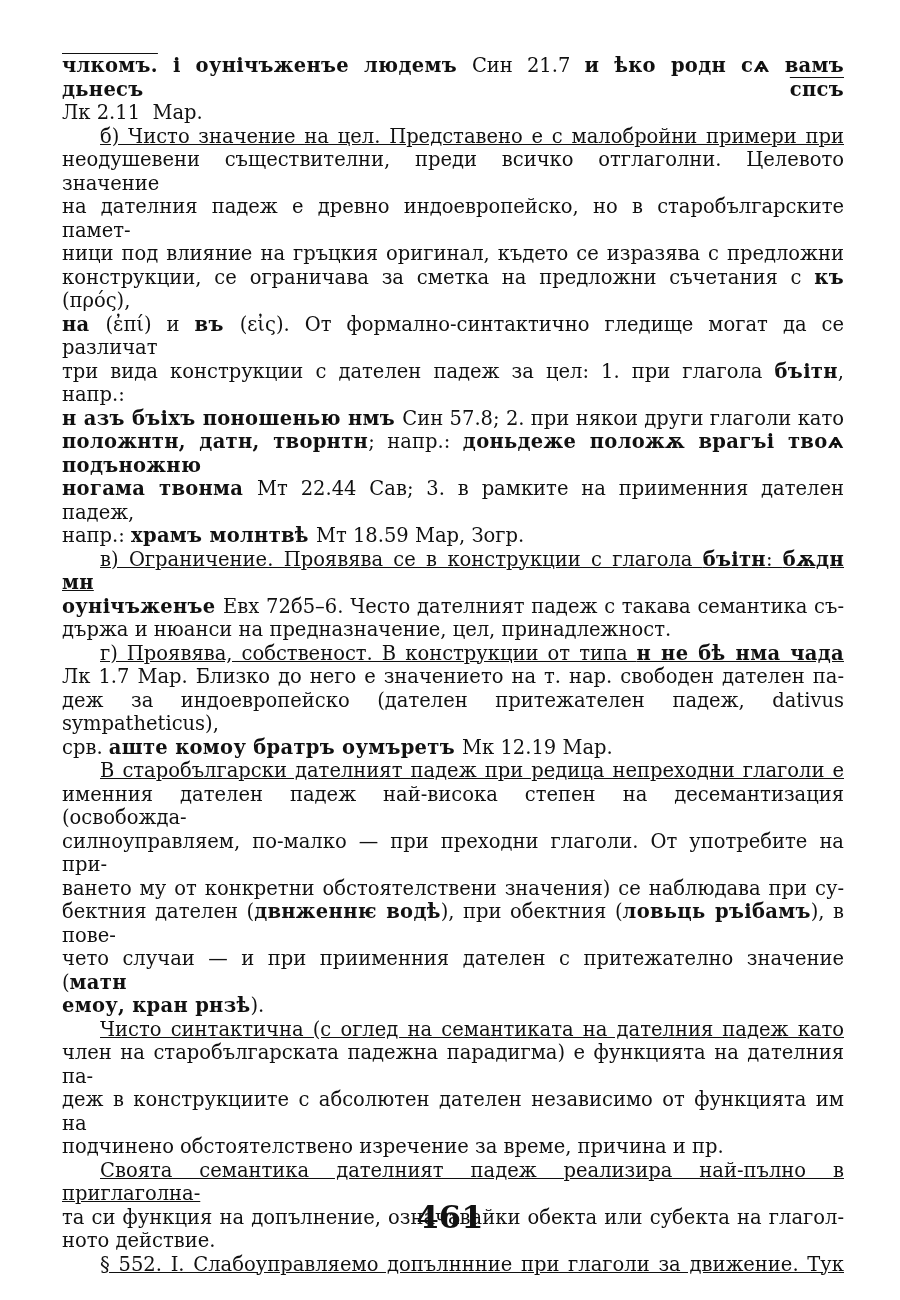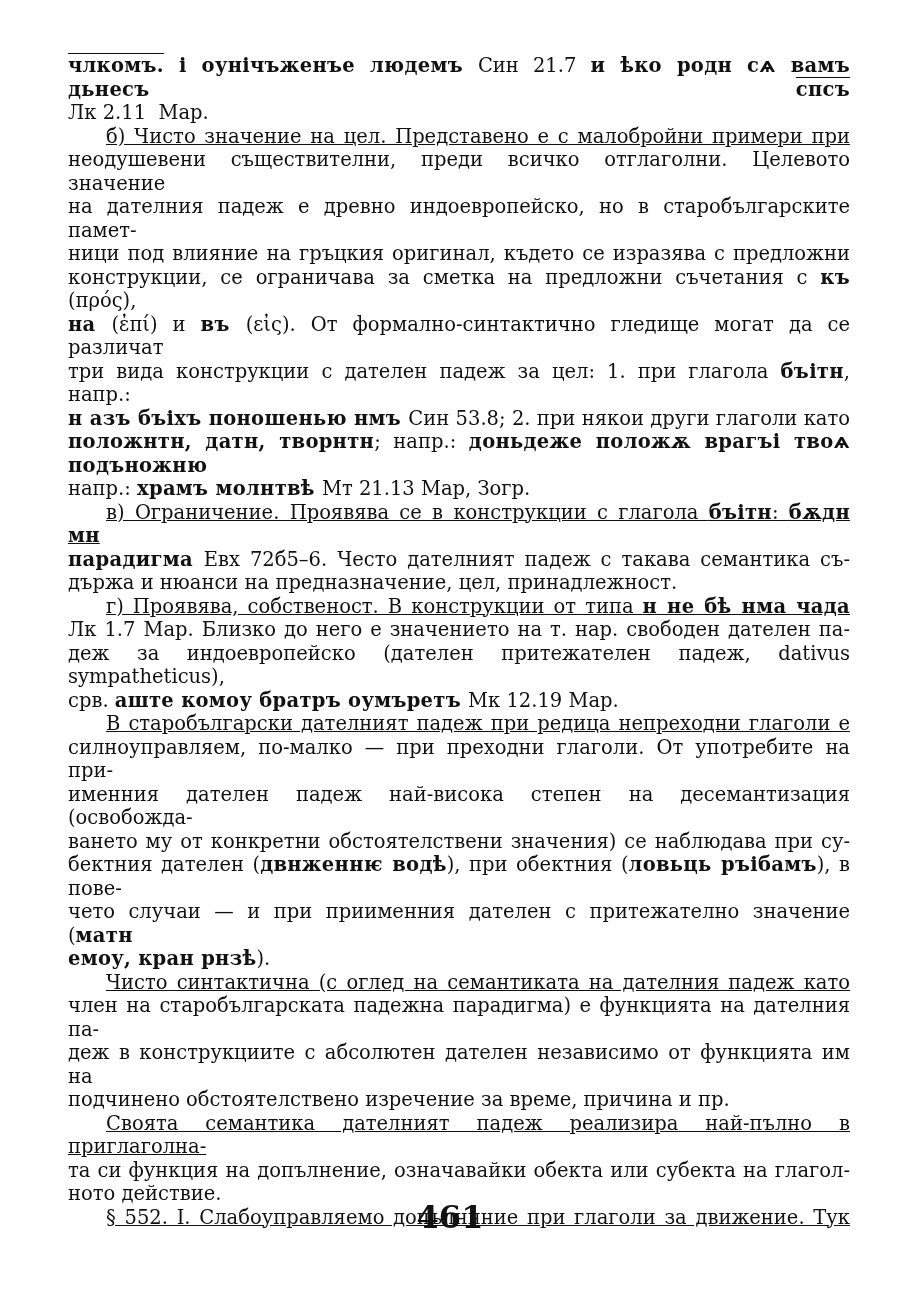--- a/index.html
+++ b/index.html
@@ -10,21 +10,21 @@
   }
   .page {
     position: relative;
     width: 900px; height: 1300px;
     background: #ffffff;
     color: #111111;
     overflow: hidden;
   }
   .text-block {
     position: absolute;
-    left: 68px; top: 54px;
+    left: 62px; top: 54px;
     width: 782px;
   }
   .line {
     font-size: 19.5px;
     line-height: 23.5px;
     white-space: normal;
     text-align: justify;
     text-align-last: justify;
   }
   .line.left {
@@ -56,33 +56,34 @@
   <div class="text-block" id="text-block">
       <div class="line"><span class="seg ocs ov">члкомъ.</span><span class="seg ocs"> і оунічъженъе людемъ </span><span class="seg">Син 21.7 </span><span class="seg ocs">и ѣко родн сѧ вамъ дьнесъ </span><span class="seg ocs ov">спсъ</span></div>
       <div class="line left"><span class="seg">Лк 2.11&nbsp; Мар.</span></div>
       <div class="line indent"><span class="seg">б) Чисто значение на цел. Представено е с малобройни примери при</span></div>
       <div class="line"><span class="seg">неодушевени съществителни, преди всичко отглаголни. Целевото значение</span></div>
       <div class="line"><span class="seg">на дателния падеж е древно индоевропейско, но в старобългарските памет-</span></div>
       <div class="line"><span class="seg">ници под влияние на гръцкия оригинал, където се изразява с предложни</span></div>
       <div class="line"><span class="seg">конструкции, се ограничава за сметка на предложни съчетания с </span><span class="seg ocs">къ </span><span class="seg">(πρός),</span></div>
       <div class="line"><span class="seg ocs">на </span><span class="seg">(ἐπί) и </span><span class="seg ocs">въ </span><span class="seg">(εἰς). От формално-синтактично гледище могат да се различат</span></div>
       <div class="line"><span class="seg">три вида конструкции с дателен падеж за цел: 1. при глагола </span><span class="seg ocs">бъітн</span><span class="seg">, напр.:</span></div>
-      <div class="line"><span class="seg ocs">н азъ бъіхъ поношенью нмъ </span><span class="seg">Син 53.8; 2. при някои други глаголи като</span></div>
+      <div class="line"><span class="seg ocs">н азъ бъіхъ поношенью нмъ </span><span class="seg">Син 57.8; 2. при някои други глаголи като</span></div>
       <div class="line"><span class="seg ocs">положнтн, датн, творнтн</span><span class="seg">; напр.: </span><span class="seg ocs">доньдеже положѫ врагъі твоѧ подъножню</span></div>
-      <div class="line left"><span class="seg">напр.: </span><span class="seg ocs">храмъ молнтвѣ </span><span class="seg">Мт 21.13 Мар, Зогр.</span></div>
+      <div class="line"><span class="seg ocs">ногама твонма </span><span class="seg">Мт 22.44 Сав; 3. в рамките на приименния дателен падеж,</span></div>
+      <div class="line left"><span class="seg">напр.: </span><span class="seg ocs">храмъ молнтвѣ </span><span class="seg">Мт 18.59 Мар, Зогр.</span></div>
       <div class="line indent"><span class="seg">в) Ограничение. Проявява се в конструкции с глагола </span><span class="seg ocs">бъітн</span><span class="seg">: </span><span class="seg ocs">бѫдн мн</span></div>
-      <div class="line"><span class="seg ocs">парадигма </span><span class="seg">Евх 72б5–6. Често дателният падеж с такава семантика съ-</span></div>
+      <div class="line"><span class="seg ocs">оунічъженъе </span><span class="seg">Евх 72б5–6. Често дателният падеж с такава семантика съ-</span></div>
       <div class="line left"><span class="seg">държа и нюанси на предназначение, цел, принадлежност.</span></div>
       <div class="line indent"><span class="seg">г) Проявява, собственост. В конструкции от типа </span><span class="seg ocs">н не бѣ нма чада</span></div>
       <div class="line"><span class="seg">Лк 1.7 Мар. Близко до него е значението на т. нар. свободен дателен па-</span></div>
       <div class="line"><span class="seg">деж за индоевропейско (дателен притежателен падеж, dativus sympatheticus),</span></div>
       <div class="line left"><span class="seg">срв. </span><span class="seg ocs">аште комоу братръ оумъретъ </span><span class="seg">Мк 12.19 Мар.</span></div>
       <div class="line indent"><span class="seg">В старобългарски дателният падеж при редица непреходни глаголи е</span></div>
+      <div class="line"><span class="seg">именния дателен падеж най-висока степен на десемантизация (освобожда-</span></div>
       <div class="line"><span class="seg">силноуправляем, по-малко — при преходни глаголи. От употребите на при-</span></div>
-      <div class="line"><span class="seg">именния дателен падеж най-висока степен на десемантизация (освобожда-</span></div>
       <div class="line"><span class="seg">ването му от конкретни обстоятелствени значения) се наблюдава при су-</span></div>
       <div class="line"><span class="seg">бектния дателен (</span><span class="seg ocs">двнженнѥ водѣ</span><span class="seg">), при обектния (</span><span class="seg ocs">ловьць ръібамъ</span><span class="seg">), в пове-</span></div>
       <div class="line"><span class="seg">чето случаи — и при приименния дателен с притежателно значение (</span><span class="seg ocs">матн</span></div>
       <div class="line left"><span class="seg ocs">емоу, кран рнзѣ</span><span class="seg">).</span></div>
       <div class="line indent"><span class="seg">Чисто синтактична (с оглед на семантиката на дателния падеж като</span></div>
       <div class="line"><span class="seg">член на старобългарската падежна парадигма) е функцията на дателния па-</span></div>
       <div class="line"><span class="seg">деж в конструкциите с абсолютен дателен независимо от функцията им на</span></div>
       <div class="line left"><span class="seg">подчинено обстоятелствено изречение за време, причина и пр.</span></div>
       <div class="line indent"><span class="seg">Своята семантика дателният падеж реализира най-пълно в приглаголна-</span></div>
       <div class="line"><span class="seg">та си функция на допълнение, означавайки обекта или субекта на глагол-</span></div>

